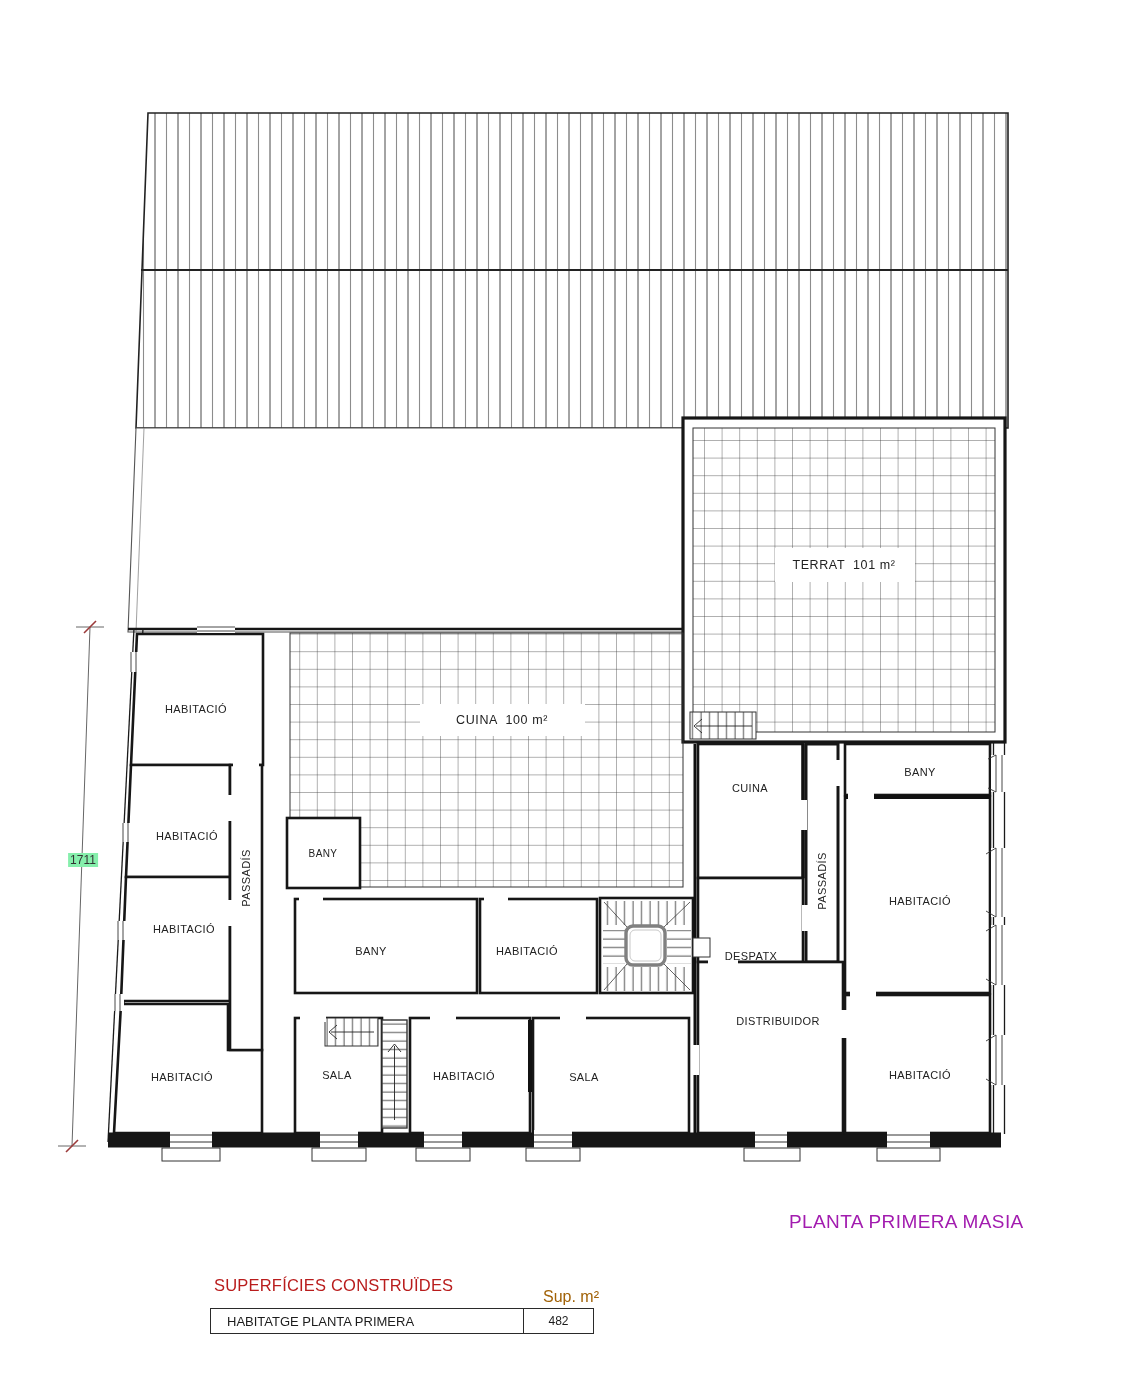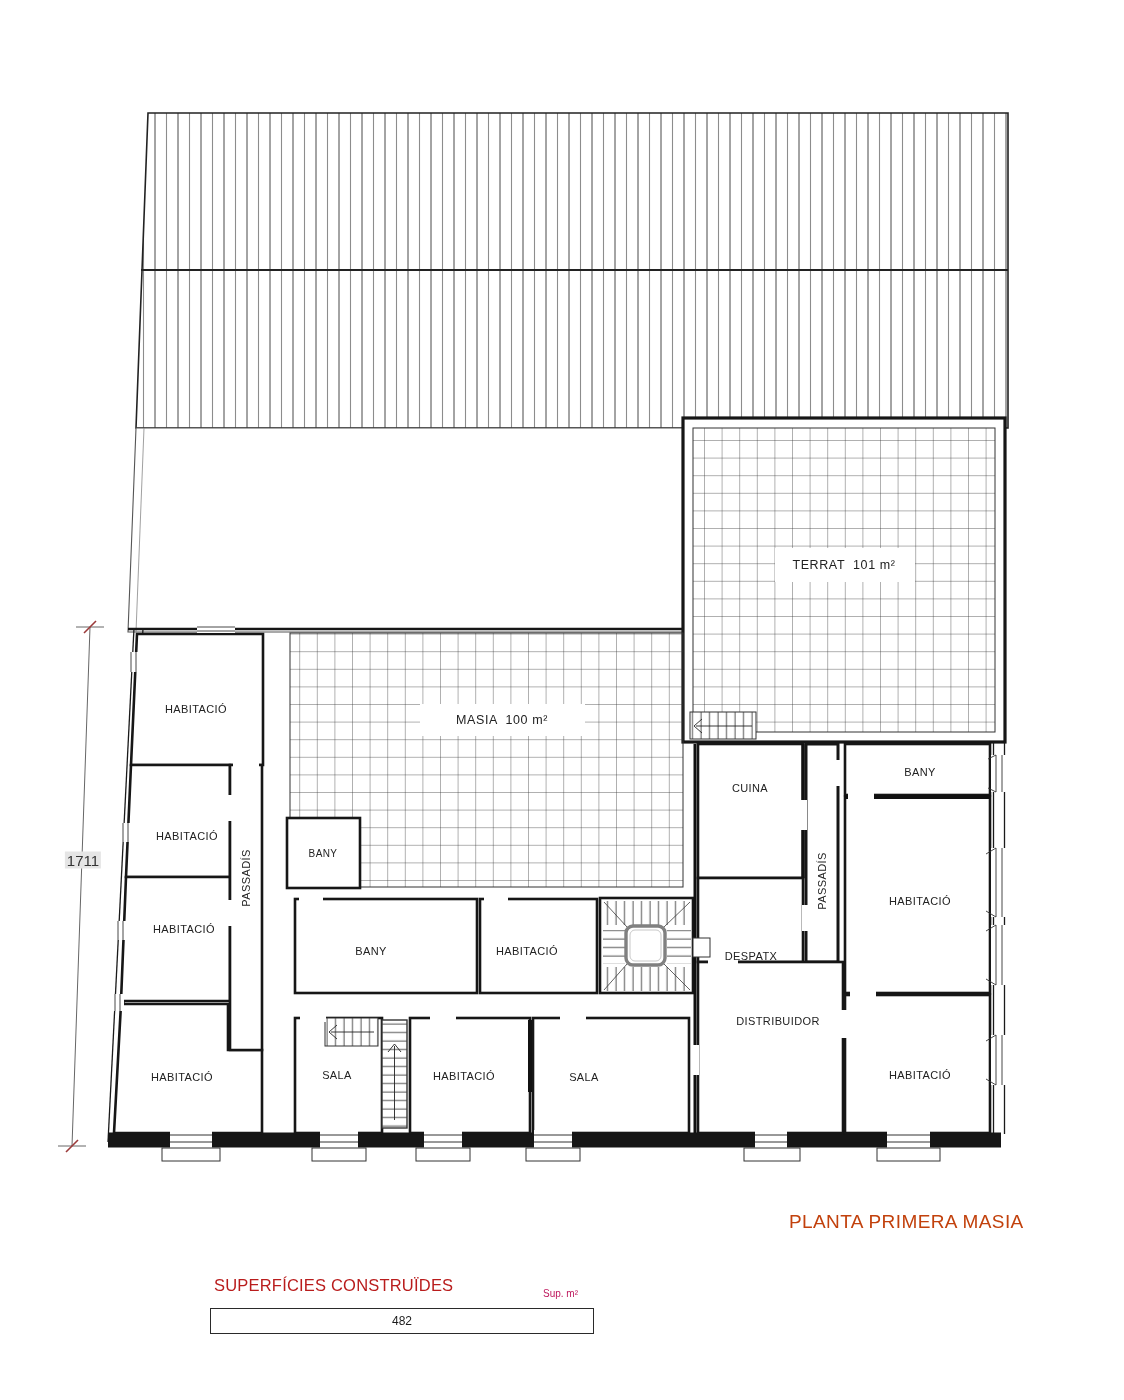--- a/index.html
+++ b/index.html
@@ -4,25 +4,25 @@
 <style>
   html,body{margin:0;padding:0;background:#fff;}
   #page{position:relative;width:1124px;height:1400px;background:#ffffff;overflow:hidden;
         font-family:"Liberation Sans", sans-serif;color:#1c1c1c;}
   #plan-svg{position:absolute;left:0;top:0;}
   .room-label{position:absolute;transform:translate(-50%,-50%);font-size:11px;
               letter-spacing:.4px;color:#222;white-space:pre;}
   .room-label.big{font-size:12.5px;letter-spacing:.6px;}
   .room-label.small{font-size:10px;}
   .room-label.rot{transform:translate(-50%,-50%) rotate(-90deg);}
-  .dim-label{position:absolute;transform:translate(-50%,-50%);font-size:15px;color:#333;
-             background:#e5e5e5;padding:0 2px;}
-  .plan-title{position:absolute;font-size:19px;letter-spacing:.4px;color:#c2410c;white-space:nowrap;}
+  .dim-label{position:absolute;transform:translate(-50%,-50%);font-size:12px;color:#333;
+             background:#86efac;padding:0 2px;}
+  .plan-title{position:absolute;font-size:19px;letter-spacing:.4px;color:#a21caf;white-space:nowrap;}
   .tbl-title{position:absolute;left:214px;top:1276px;font-size:16.5px;letter-spacing:.2px;color:#b91c1c;}
-  .tbl-unit{position:absolute;left:543px;top:1288px;font-size:10px;color:#be185d;}
+  .tbl-unit{position:absolute;left:543px;top:1288px;font-size:16px;color:#a16207;}
   .tbl-row{position:absolute;left:210px;top:1308px;width:384px;height:26px;
            border:1.6px solid #2a2a2a;box-sizing:border-box;display:flex;}
   .tbl-cell-label{flex:0 0 313px;border-right:1.2px solid #2a2a2a;display:flex;align-items:center;
                   padding-left:16px;font-size:13px;box-sizing:border-box;}
   .tbl-cell-value{flex:1;display:flex;align-items:center;justify-content:center;font-size:12px;}
 </style>
 </head>
 <body>
 
 <div id="page">
@@ -262,21 +262,21 @@
     <g>
       <line x1="90" y1="627" x2="72" y2="1146" stroke="#666" stroke-width="1"></line>
       <line x1="76" y1="627" x2="104" y2="627" stroke="#666" stroke-width="1"></line>
       <line x1="58" y1="1146" x2="86" y2="1146" stroke="#666" stroke-width="1"></line>
       <line x1="84" y1="633" x2="96" y2="621" stroke="#9b3a3a" stroke-width="1.6"></line>
       <line x1="66" y1="1152" x2="78" y2="1140" stroke="#9b3a3a" stroke-width="1.6"></line>
     </g>
   </svg>
 
   <div class="room-label big" style="left:844px;top:565px;">TERRAT  101 m²</div>
-  <div class="room-label big" style="left:502px;top:720px;">MASIA  100 m²</div>
+  <div class="room-label big" style="left:502px;top:720px;">CUINA  100 m²</div>
 
   <div class="room-label" style="left:196px;top:709px;">HABITACIÓ</div>
   <div class="room-label" style="left:187px;top:836px;">HABITACIÓ</div>
   <div class="room-label" style="left:184px;top:929px;">HABITACIÓ</div>
   <div class="room-label" style="left:182px;top:1077px;">HABITACIÓ</div>
   <div class="room-label rot" style="left:246px;top:878px;">PASSADÍS</div>
   <div class="room-label small" style="left:323px;top:853px;">BANY</div>
 
   <div class="room-label" style="left:371px;top:951px;">BANY</div>
   <div class="room-label" style="left:527px;top:951px;">HABITACIÓ</div>
@@ -293,17 +293,18 @@
   <div class="room-label" style="left:920px;top:1075px;">HABITACIÓ</div>
 
   <div class="dim-label" style="left:83px;top:860px;">1711</div>
 
   <div class="plan-title" style="left:789px;top:1211px;">PLANTA PRIMERA MASIA</div>
 
   <div>
     <div class="tbl-title">SUPERFÍCIES CONSTRUÏDES</div>
     <div class="tbl-unit">Sup. m²</div>
     <div class="tbl-row">
+      <div class="tbl-cell-label">HABITATGE PLANTA PRIMERA</div>
       <div class="tbl-cell-value">482</div>
     </div>
   </div>
 
 </div>
 
 </body></html>

